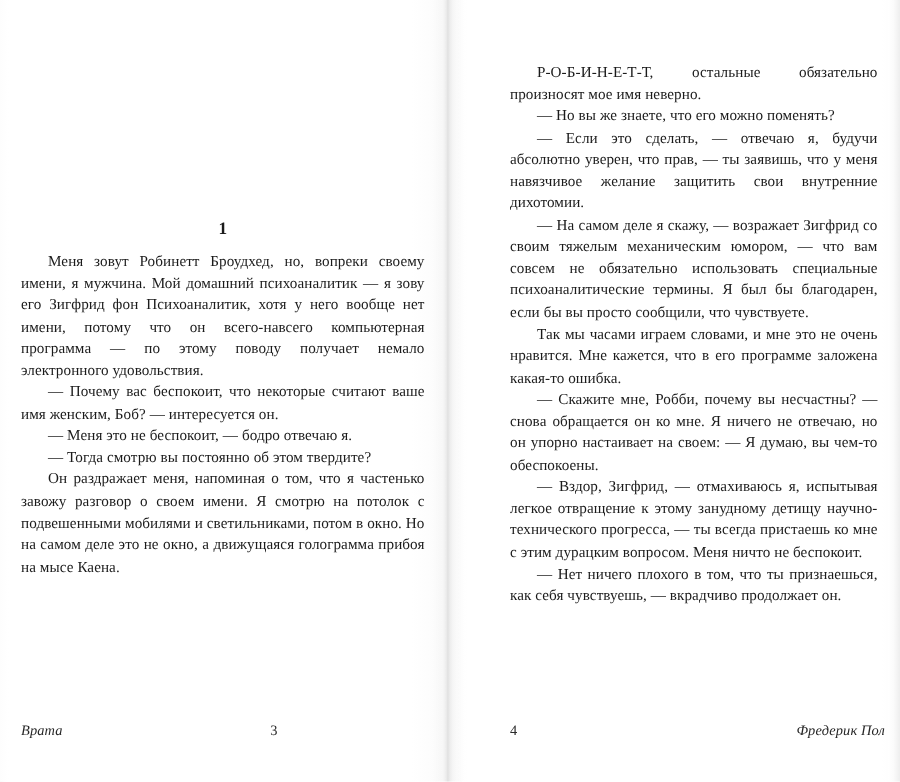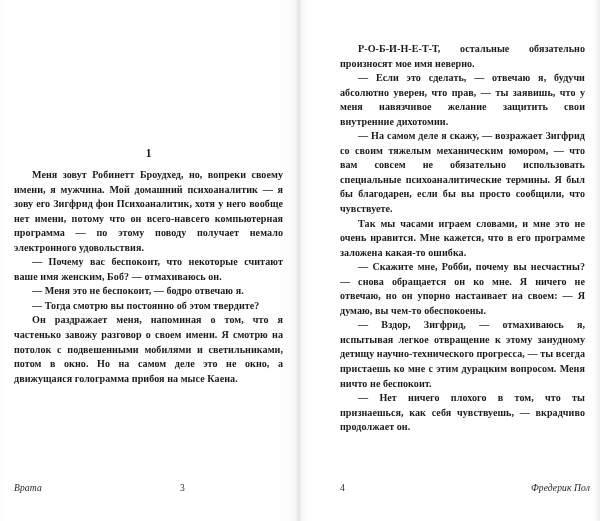--- a/index.html
+++ b/index.html
@@ -114,21 +114,20 @@
     top: 146px;
     text-align: center;
     font-weight: bold;
     font-size: 11.5px;
     line-height: 14px;
   }
 
   p.para {
     margin: 0;
     text-indent: 18px;
-    font-weight: bold;
   }
 
   
   .footer {
     position: absolute;
     bottom: 26px;
     left: 14px;
     right: 15px;
     height: 14px;
     font-size: 9.6px;
@@ -176,36 +175,37 @@
 <div id="book-spread">
 
   <div id="edge-left"></div>
 
   <div class="page page-left">
 
     <div class="chapter-number">1</div>
 
     <div class="text-block">
       <p class="para">Меня зовут Робинетт Броудхед, но, вопреки своему имени, я мужчина. Мой домашний психоаналитик — я зову его Зигфрид фон Психоаналитик, хотя у него вообще нет имени, потому что он всего-навсего компьютерная программа — по этому поводу получает немало электронного удовольствия.</p>
-      <p class="para">— Почему вас беспокоит, что некоторые считают ваше имя женским, Боб? — отмахиваюсь он.</p>
+      <p class="para">— Почему вас беспокоит, что некоторые считают ваше имя женским, Боб? — интересуется он.</p>
       <p class="para">— Меня это не беспокоит, — бодро отвечаю я.</p>
       <p class="para">— Тогда смотрю вы постоянно об этом твердите?</p>
       <p class="para">Он раздражает меня, напоминая о том, что я частенько завожу разговор о своем имени. Я смотрю на потолок с подвешенными мобилями и светильниками, потом в окно. Но на самом деле это не окно, а движущаяся голограмма прибоя на мысе Каена.</p>
     </div>
 
     <div class="footer footer-left-layout">
       <span class="footer-title">Врата</span>
       <span class="footer-page">3</span>
     </div>
   </div>
 
   <div class="page page-right">
 
     <div class="text-block">
       <p class="para">Р-О-Б-И-Н-Е-Т-Т, остальные обязательно произносят мое имя неверно.</p>
+      <p class="para">— Но вы же знаете, что его можно поменять?</p>
       <p class="para">— Если это сделать, — отвечаю я, будучи абсолютно уверен, что прав, — ты заявишь, что у меня навязчивое желание защитить свои внутренние дихотомии.</p>
       <p class="para">— На самом деле я скажу, — возражает Зигфрид со своим тяжелым механическим юмором, — что вам совсем не обязательно использовать специальные психоаналитические термины. Я был бы благодарен, если бы вы просто сообщили, что чувствуете.</p>
       <p class="para">Так мы часами играем словами, и мне это не очень нравится. Мне кажется, что в его программе заложена какая-то ошибка.</p>
       <p class="para">— Скажите мне, Робби, почему вы несчастны? — снова обращается он ко мне. Я ничего не отвечаю, но он упорно настаивает на своем: — Я думаю, вы чем-то обеспокоены.</p>
       <p class="para">— Вздор, Зигфрид, — отмахиваюсь я, испытывая легкое отвращение к этому занудному детищу научно-технического прогресса, — ты всегда пристаешь ко мне с этим дурацким вопросом. Меня ничто не беспокоит.</p>
       <p class="para">— Нет ничего плохого в том, что ты признаешься, как себя чувствуешь, — вкрадчиво продолжает он.</p>
     </div>
 
     <div class="footer footer-right-layout">
       <span class="footer-page">4</span>

